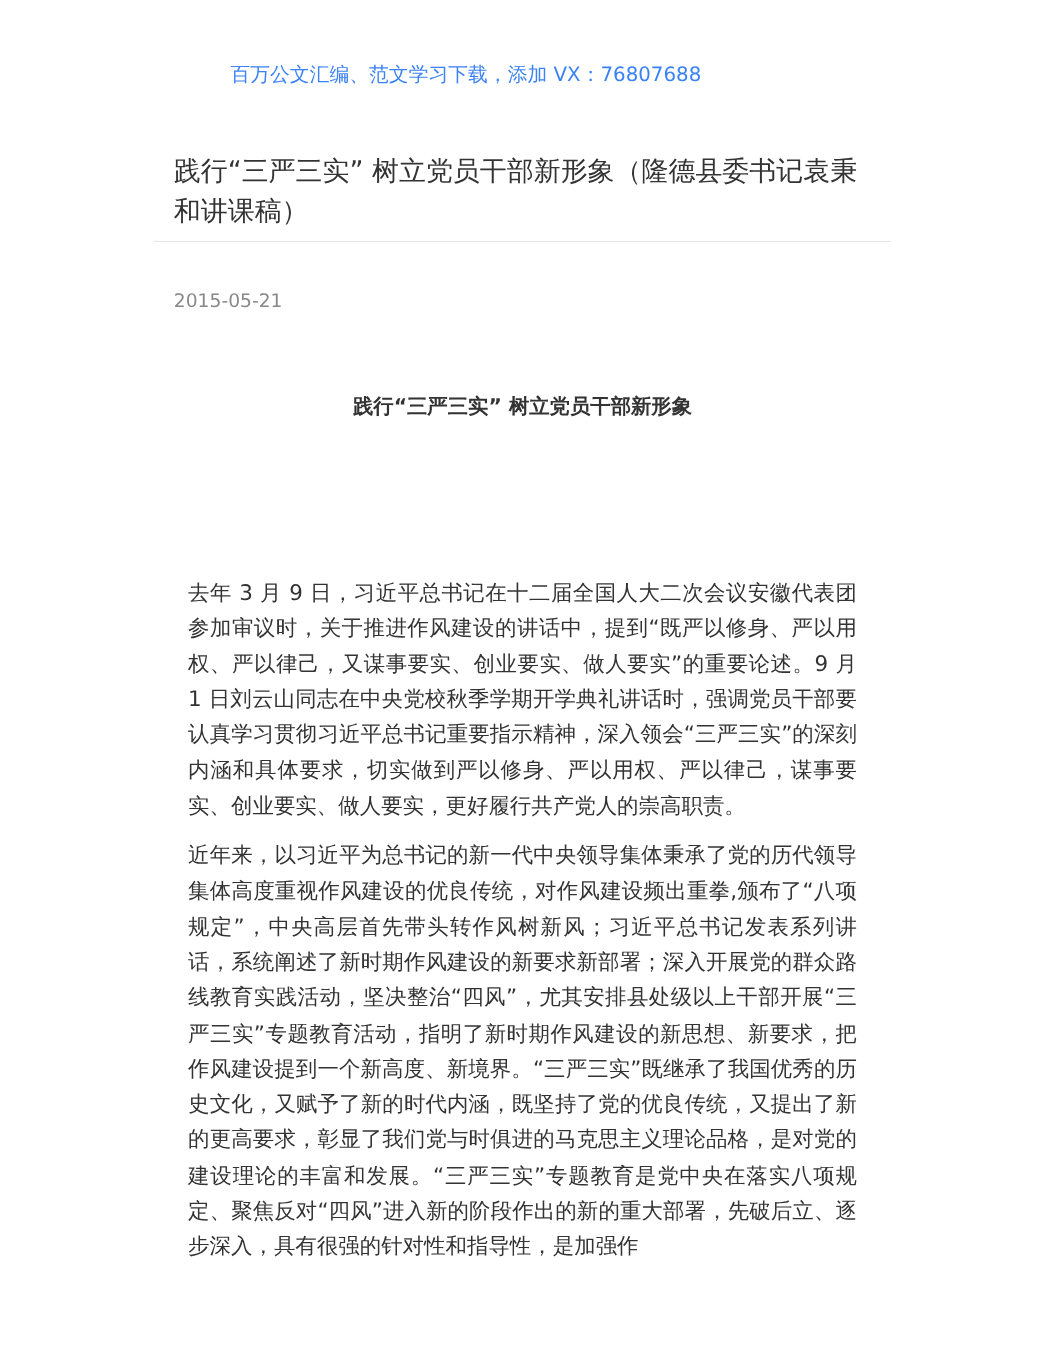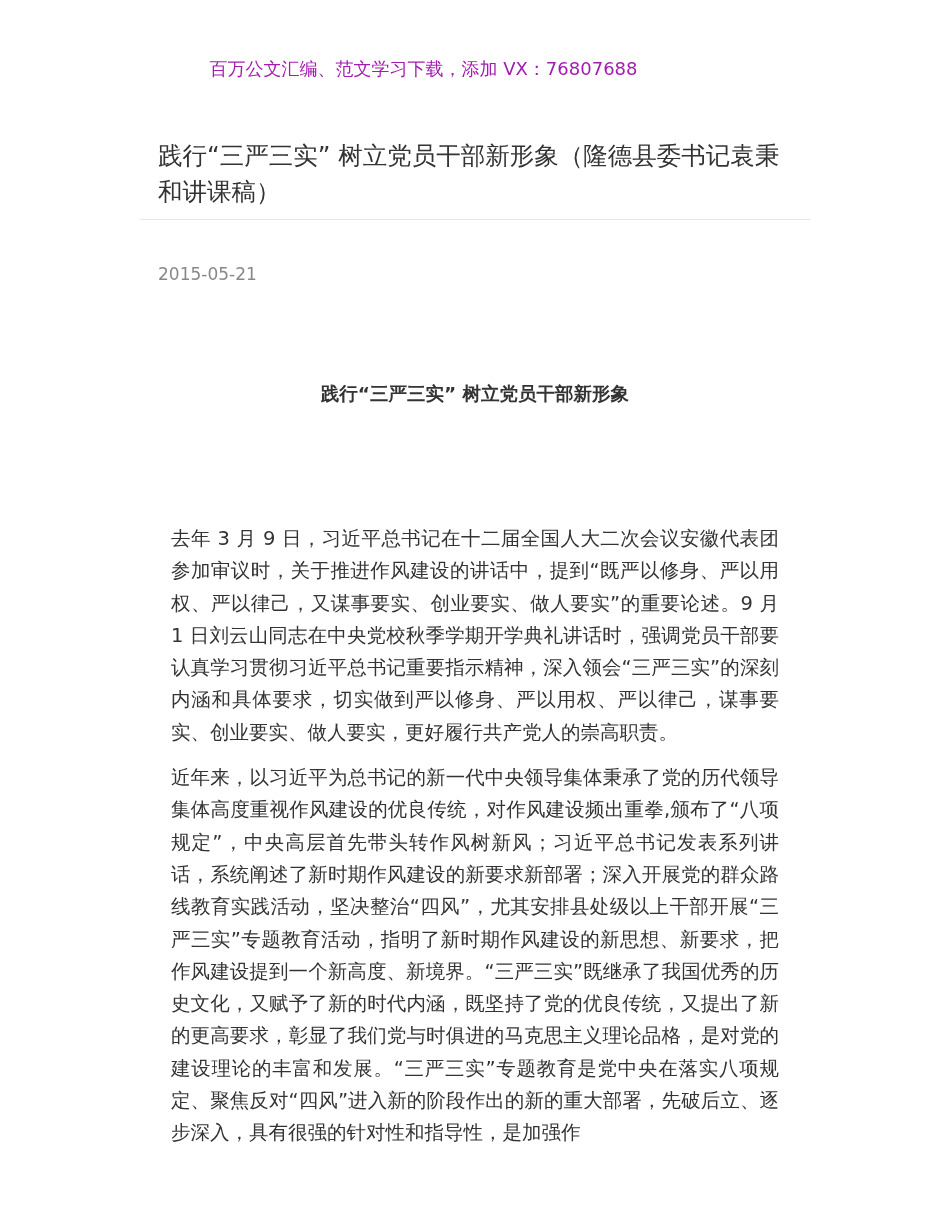--- a/index.html
+++ b/index.html
@@ -3,37 +3,37 @@
 <meta charset="utf-8">
 <style>
   html, body { margin: 0; padding: 0; background: #ffffff; }
   body {
     width: 950px; height: 1230px; overflow: hidden; position: relative;
     font-family: "DejaVu Sans", "Liberation Sans", sans-serif;
     color: #333333;
   }
   .banner {
     position: absolute; top: 56px; left: 0; width: 847px;
-    text-align: center; color: #a21caf; font-size: 18px; line-height: 26px;
+    text-align: center; color: #3b82f6; font-size: 18px; line-height: 26px;
   }
   .title {
     position: absolute; top: 138px; left: 158px; width: 640px;
     font-size: 24.5px; line-height: 36px; color: #333333; margin: 0; font-weight: normal;
   }
   .divider {
     position: absolute; top: 219px; left: 140px; width: 670px; height: 1px;
     background: #e6e6e6;
   }
   .date {
     position: absolute; top: 262px; left: 158px;
     font-size: 17px; line-height: 24px; color: #888888;
   }
   .heading-block {
     position: absolute; top: 354px; left: 158px; width: 634px; text-align: center;
-    font-size: 18.5px; line-height: 32px; color: #333333; margin-top: 24px;
+    font-size: 18.5px; line-height: 32px; color: #333333;
   }
   .heading-block .bold { font-weight: bold; }
   .body {
     position: absolute; top: 510px; left: 158px; width: 634px;
     font-size: 19.5px; line-height: 32.3px; color: #333333;
     text-align: justify;
   }
   .body p { margin: 13px; }
 </style>
 </head>

